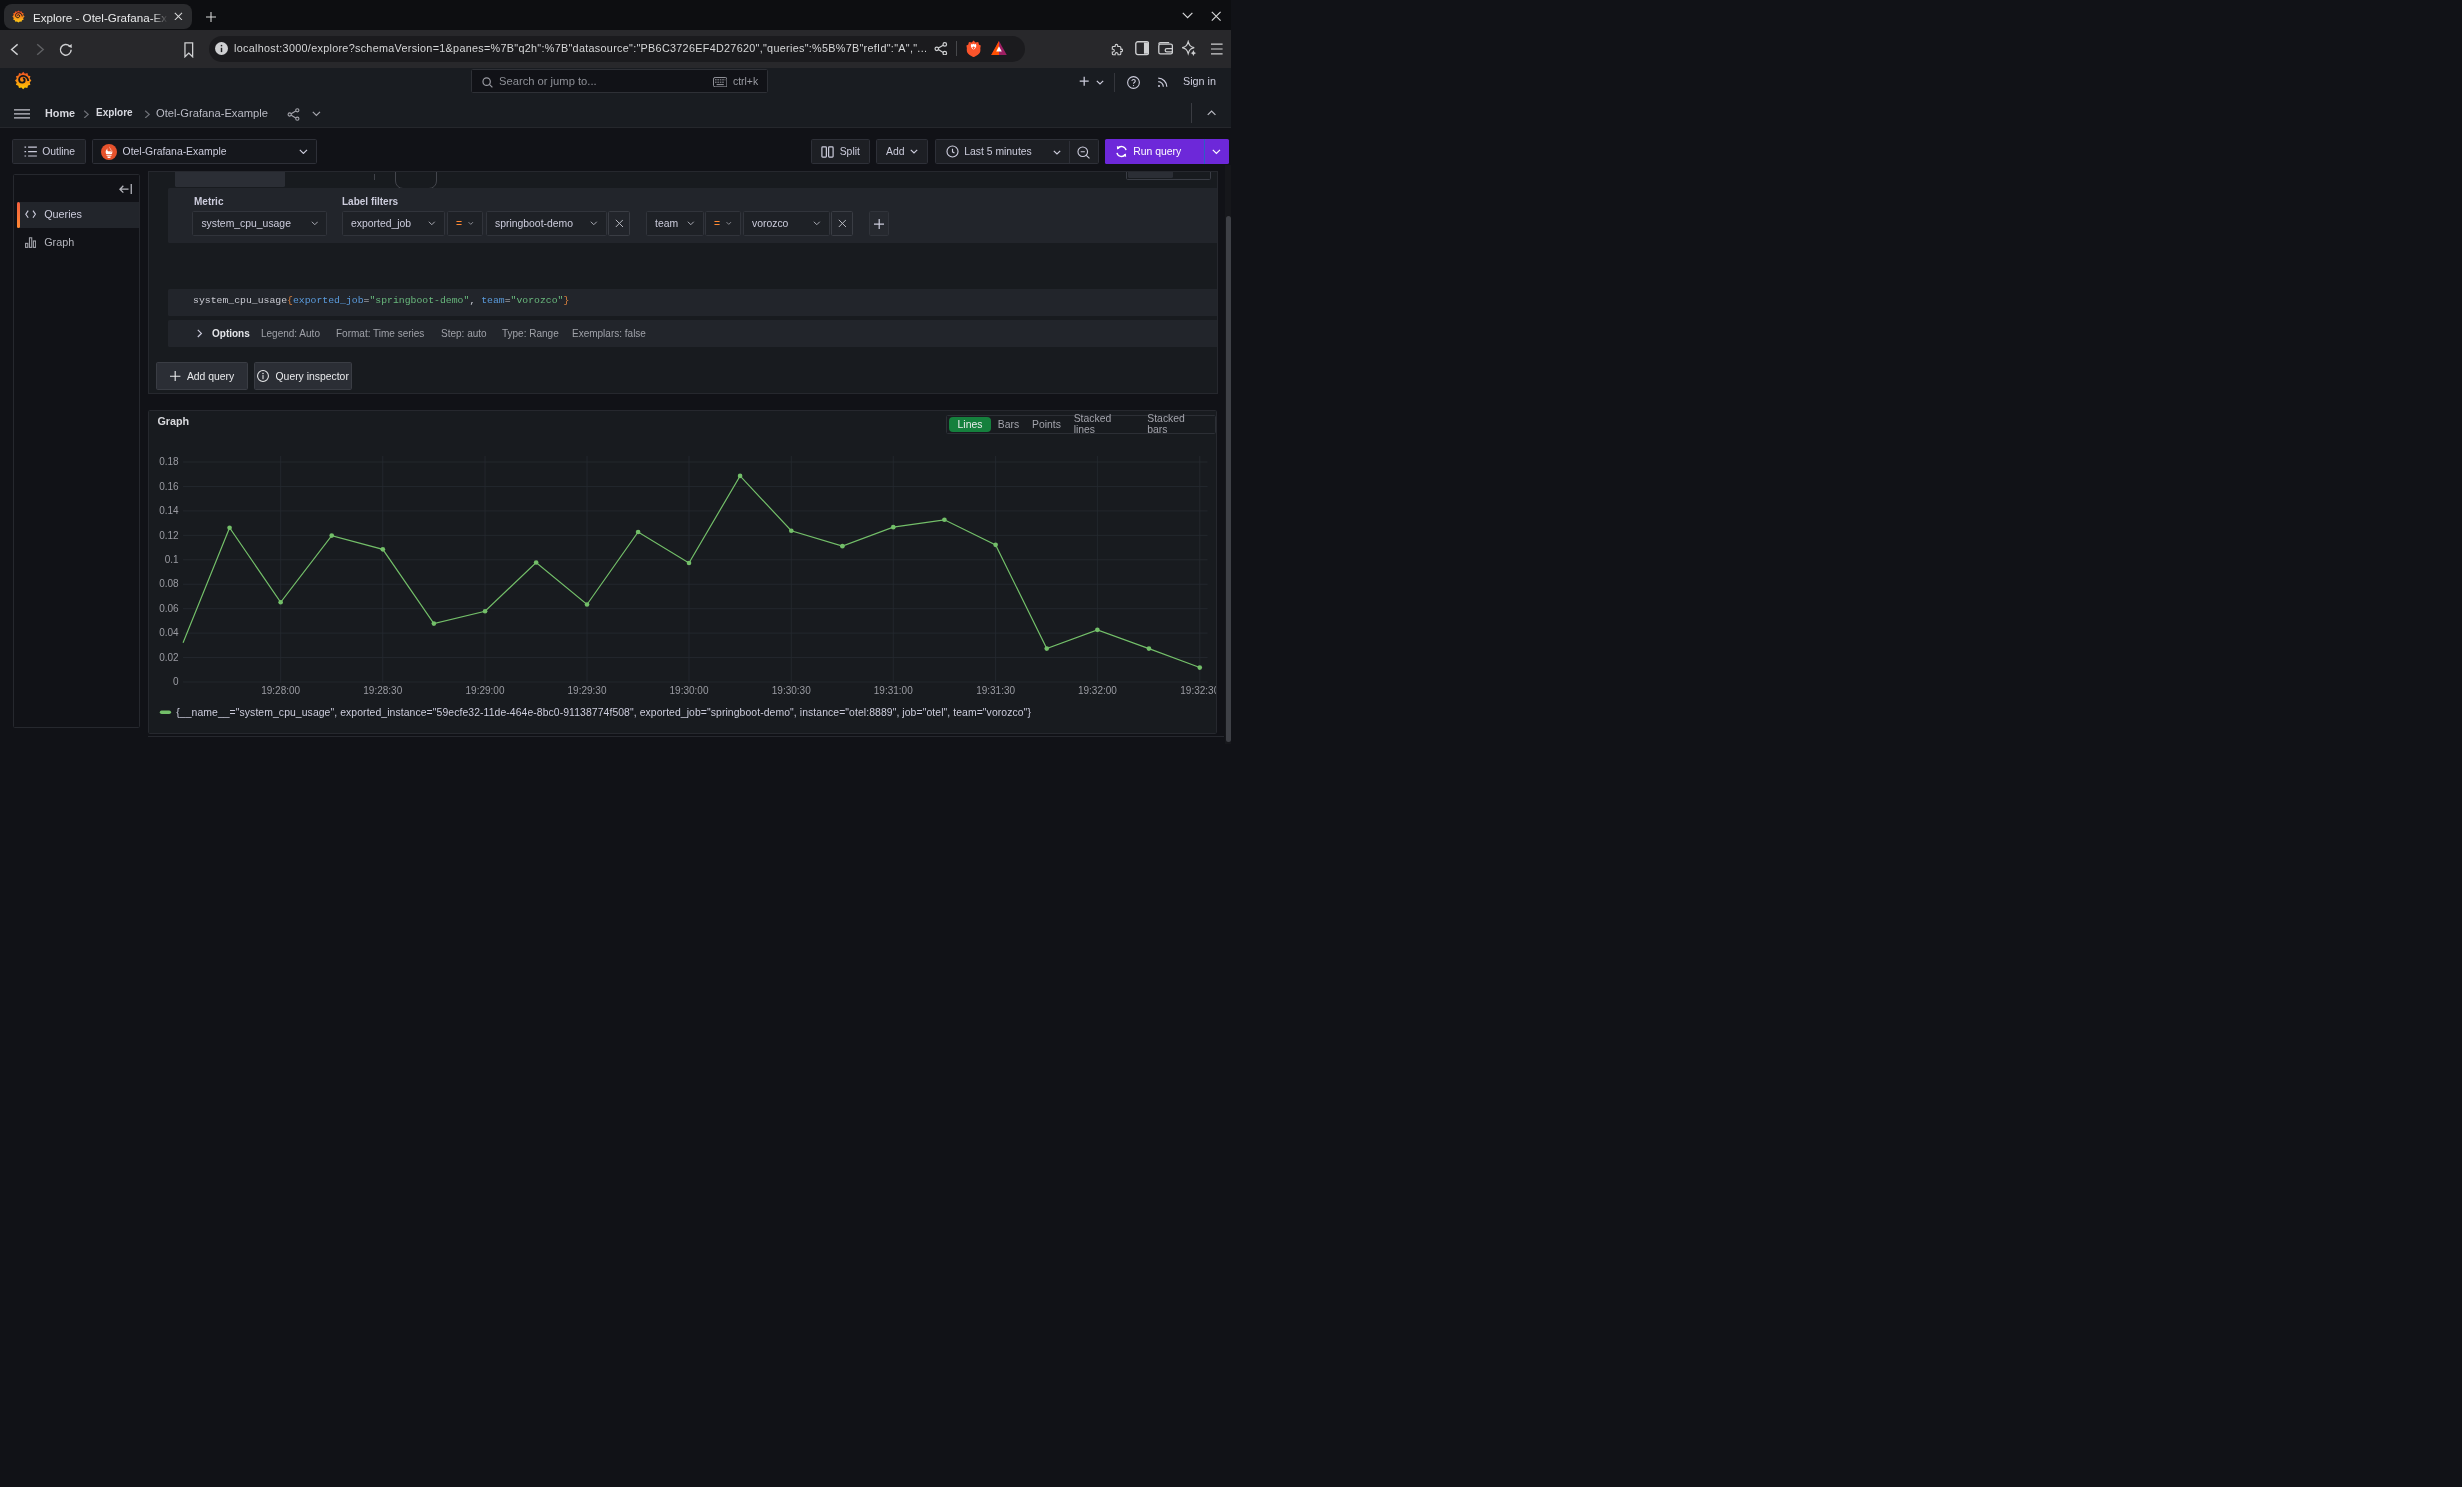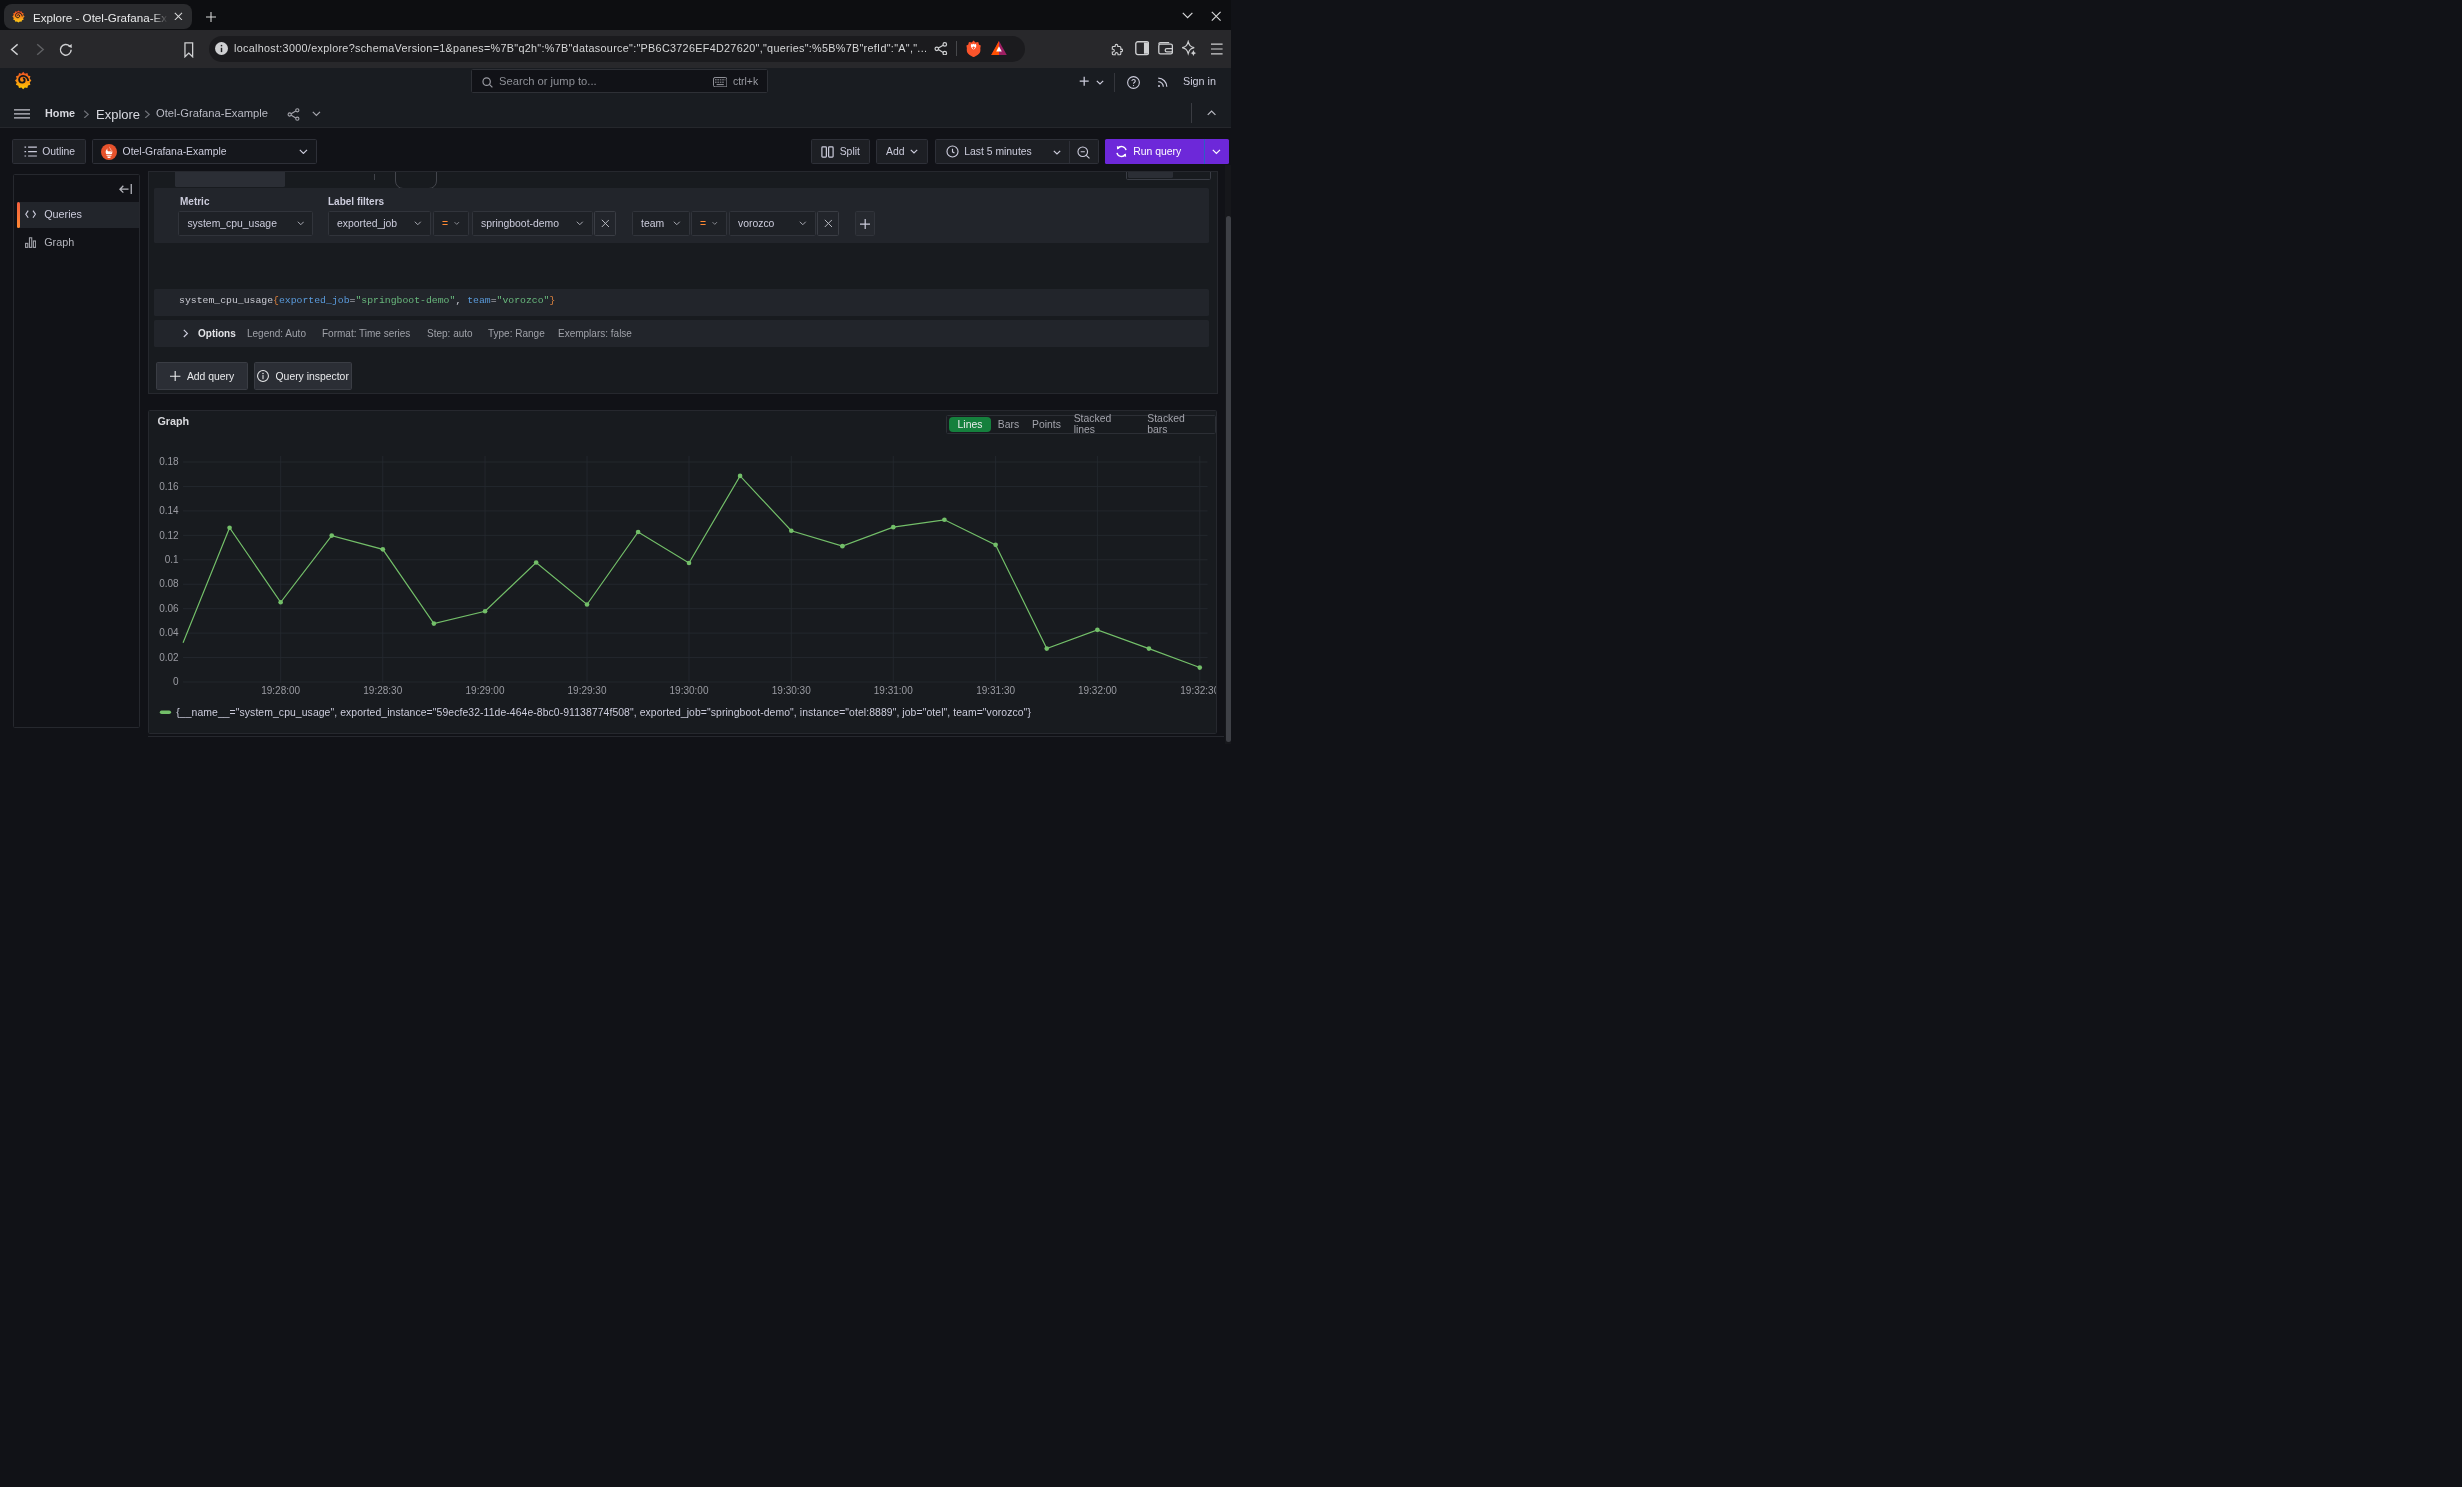--- a/index.html
+++ b/index.html
@@ -23,21 +23,21 @@
 #breadcrumb { position:absolute; left:0; top:96px; width:1231px; height:32px; background:#191c21; border-bottom:0.8px solid #25272c; }
 
 
 .tbtn { position:absolute; top:139px; height:25px; background:#1d1f24; border:0.8px solid #2e3038; border-radius:1.6px; color:#ccccdc; font-size:10.4px; display:flex; align-items:center; justify-content:center; gap:5.6px; }
 
 
 #sidebar { position:absolute; left:13.2px; top:174px; width:127px; height:554px; border:0.8px solid #26282e; border-radius:1.6px; }
 
 
 #qpanel { position:absolute; left:148px; top:171px; width:1070px; height:223px; background:#181b1f; border:0.8px solid #26282e; overflow:hidden; }
-.qbox { position:absolute; left:5px; width:1055px; background:#22252b; border-radius:1.6px; }
+.qbox { position:absolute; left:19px; width:1055px; background:#22252b; border-radius:1.6px; }
 .select { position:absolute; top:23px; height:25px; background:#1e2126; border:0.8px solid #31343b; border-radius:1.6px; color:#ccccdc; font-size:10.4px; display:flex; align-items:center; padding:0 8px; gap:6.4px; }
 .lbl { position:absolute; top:7.2px; font-size:10px; font-weight:bold; color:#ccccdc; }
 .gbtn { background:#2b2e35; border:0.8px solid #3a3d44; border-radius:1.6px; color:#e9eaec; font-size:10.4px; display:flex; align-items:center; justify-content:center; gap:6.4px; position:absolute; }
 
 
 #gpanel { position:absolute; left:148px; top:410px; width:1069px; height:324px; background:#181b1f; border:0.8px solid #26282e; border-radius:1.6px; overflow:hidden; }
 </style>
 </head>
 <body>
 
@@ -174,21 +174,21 @@
 </div>
 
 <div id="breadcrumb">
   <svg class="abs" style="left:14px;top:13.2px" width="16" height="9.6" viewBox="0 0 20 12" stroke="#c3c4cd" stroke-width="1.5">
       <path d="M0 1h20M0 6h20M0 11h20"></path>
     </svg>
   <div class="abs" style="left:45px;top:11.2px;font-size:10.8px;color:#d8d9e0;font-weight:bold;">Home</div>
   <svg class="abs" style="left:83px;top:13.6px" width="6.4" height="8.8" viewBox="0 0 8 11" fill="none" stroke="#6e7077" stroke-width="1.5">
       <path d="M1.5 1l5 4.5-5 4.5"></path>
     </svg>
-  <div class="abs" style="left:96px;top:11.2px;font-size:13px;color:#d8d9e0;font-weight:normal;">Explore</div>
+  <div class="abs" style="left:96px;top:11.2px;font-size:10px;color:#d8d9e0;font-weight:bold;">Explore</div>
   <svg class="abs" style="left:144px;top:13.6px" width="6.4" height="8.8" viewBox="0 0 8 11" fill="none" stroke="#6e7077" stroke-width="1.5">
       <path d="M1.5 1l5 4.5-5 4.5"></path>
     </svg>
   <div class="abs" style="left:156px;top:10.8px;font-size:11.2px;color:#b9bac4;">Otel-Grafana-Example</div>
   <svg class="abs" style="left:287px;top:11.6px" width="13" height="13" viewBox="0 0 17 17" fill="none" stroke="#a5a6ad" stroke-width="1.4">
     <circle cx="13.5" cy="3" r="2.1"></circle>
       <circle cx="3.5" cy="8.5" r="2.1"></circle>
       <circle cx="13.5" cy="14" r="2.1"></circle>
       <path d="M5.5 7.5l6-3.5M5.5 9.5l6 3.5"></path>
   </svg>

